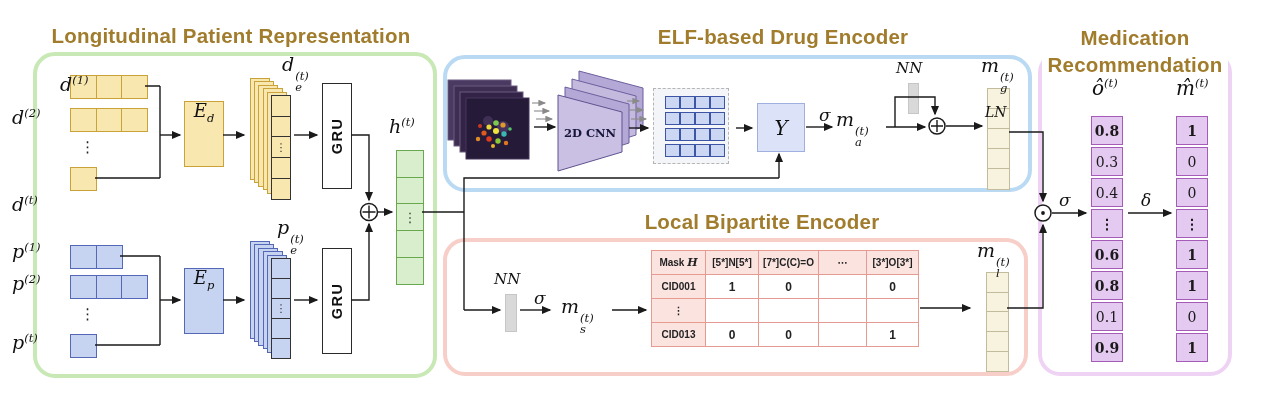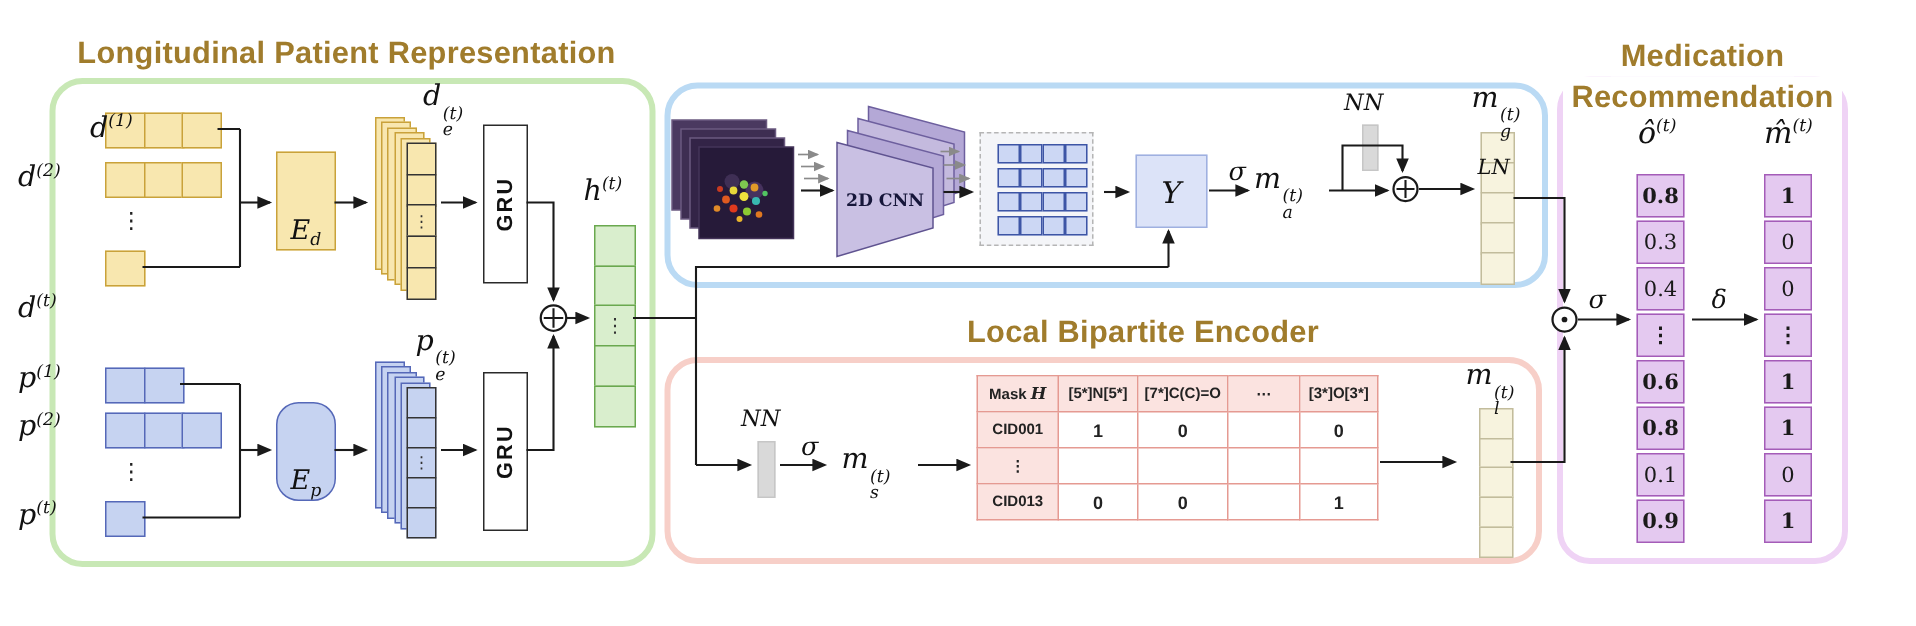--- a/index.html
+++ b/index.html
@@ -26,21 +26,21 @@
   .blue .c,.c.blue{background:var(--blue);border-color:var(--blue_b);}
   .vcol{position:absolute;display:flex;flex-direction:column;z-index:2;}
   .vcol .c{margin-top:-1.3px;border:1.3px solid;display:flex;align-items:center;justify-content:center;
            font-family:"DejaVu Serif",serif;font-size:11px;color:#333;}
   .vcol .c:first-child{margin-top:0;}
   .vcol.green .c{background:var(--green);border-color:var(--green_b);}
   .vcol.cream .c{background:var(--cream);border-color:var(--cream_b);}
   .layer{position:absolute;width:18px;height:100px;border:1.2px solid;z-index:2;}
   .layer.yellow{background:var(--yellow);border-color:var(--yellow_b);}
   .layer.blue{background:var(--blue);border-color:var(--blue_b);}
-  .ebox{position:absolute;width:38px;height:64px;display:flex;align-items:flex-end;justify-content:center;z-index:2;}
+  .ebox{position:absolute;width:38px;height:64px;display:flex;align-items:flex-start;justify-content:center;z-index:2;}
   .ebox.yellow{background:var(--yellow);border:1.3px solid var(--yellow_b);}
   .ebox.blue{background:var(--blue);border:1.3px solid var(--blue_b);}
   .ebox .math{position:static;font-size:18px;}
   .gru{position:absolute;width:28px;height:104px;background:#fff;border:1.6px solid #2a2a2a;z-index:2;}
   .gru span{position:absolute;left:50%;top:50%;transform:translate(-50%,-50%) rotate(-90deg);
             font-weight:bold;font-size:14.5px;letter-spacing:1.5px;color:#111;}
   .nnbar{position:absolute;background:#d9d9d9;border:1px solid #c6c6c6;z-index:2;}
   .ybox{position:absolute;left:757px;top:103px;width:46px;height:47px;background:#dce3f8;
         border:1.2px solid #9fb0e0;display:flex;align-items:center;justify-content:center;z-index:2;}
   .ybox .math{position:static;font-size:20px;}
@@ -170,20 +170,21 @@
       <circle cx="937" cy="126" r="8" fill="#fff" stroke="#1a1a1a" stroke-width="1.5"></circle>
       <path d="M937 120 V132 M931 126 H943" stroke="#1a1a1a" stroke-width="1.4"></path>
     </g>
     <g>
       <circle cx="1043" cy="213" r="8" fill="#fff" stroke="#1a1a1a" stroke-width="1.5"></circle>
       <circle cx="1043" cy="213" r="1.9" fill="#1a1a1a"></circle>
     </g>
   </svg>
 
   <div class="title" style="left:40px;top:22px;width:382px;">Longitudinal Patient Representation</div>
+  <div class="title" style="left:583px;top:23px;width:400px;">ELF-based Drug Encoder</div>
   <div class="title" style="left:1036px;top:24px;width:198px;">
     <span class="wbg">Medication</span><br>
     <span class="wbg">Recommendation</span>
   </div>
   <div class="title" style="left:562px;top:208px;width:400px;">Local Bipartite Encoder</div>
 
   <span class="math" style="left:12px;top:75px;margin-left:48px;"><span>d</span><sup>(1)</sup></span>
   <div class="hrow yellow" style="left:70px;top:75px;">
       <div class="c"></div>
       <div class="c"></div>
@@ -236,21 +237,21 @@
       <div class="c"></div>
       <div class="c"></div>
       <div class="c"></div>
     </div>
   <span class="dots" style="left:80px;top:305px;">⋮</span>
   <span class="math" style="left:12px;top:333px;"><span>p</span><sup>(t)</sup></span>
   <div class="hrow blue" style="left:70px;top:334px;">
       <div class="c"></div>
     </div>
 
-  <div class="ebox blue" style="left:184px;top:268px;border-radius:15px;">
+  <div class="ebox blue" style="left:184px;top:268px;">
     <span class="math"><span>E</span><sub>p</sub></span>
   </div>
 
   <div class="layer blue" style="left:250px;top:241px;height:96px;"></div>
   <div class="layer blue" style="left:254px;top:244px;height:96px;"></div>
   <div class="layer blue" style="left:258px;top:248px;height:96px;"></div>
   <div class="layer blue" style="left:263px;top:251px;height:96px;"></div>
   <div class="layer blue" style="left:267px;top:255px;height:96px;"></div>
   <div class="vcol" style="left:271px;top:258px;">
     <div class="c blue" style="width:18px;height:19.2px;"></div>

